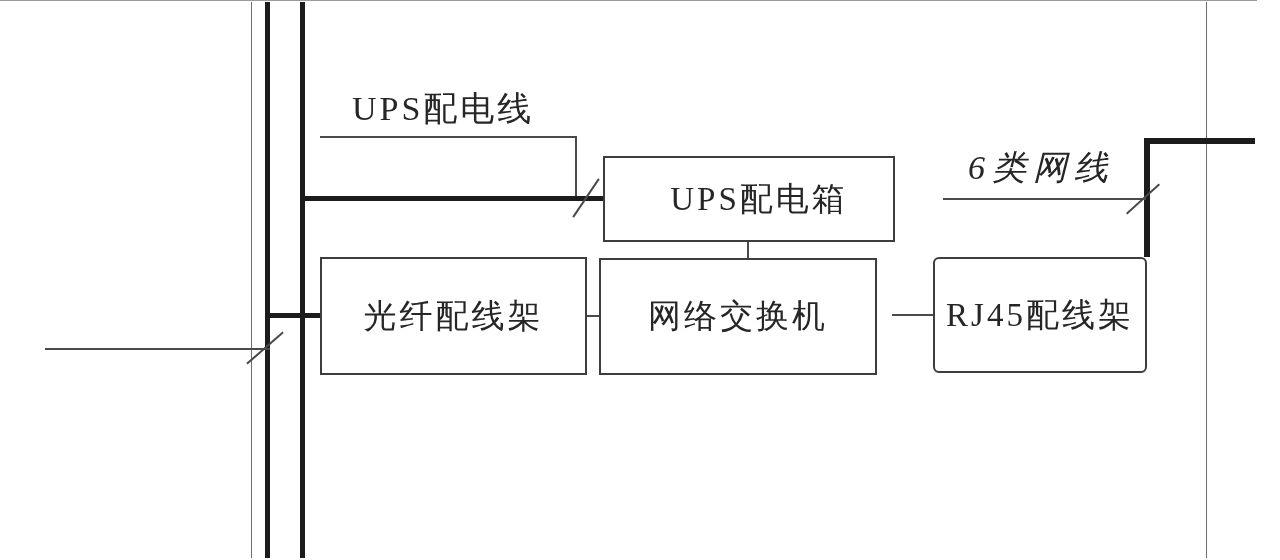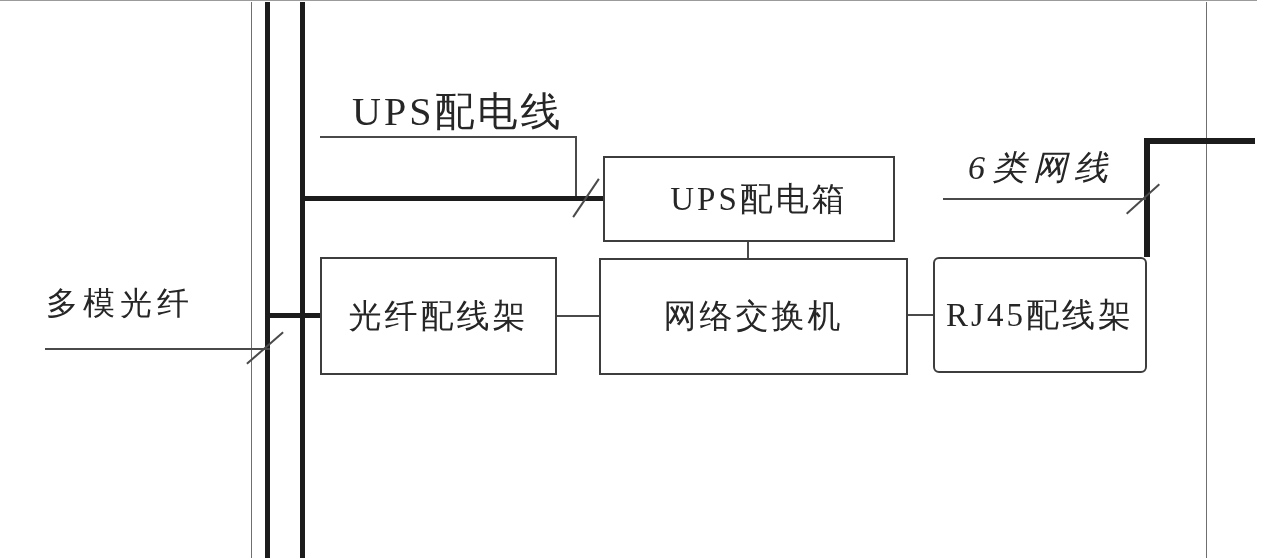--- a/index.html
+++ b/index.html
@@ -41,37 +41,36 @@
   <div class="cable" style="left:1144px;top:138px;width:111px;height:6px;"></div>
   <div class="cable" style="left:1144px;top:138px;width:6px;height:119px;"></div>
 
   <div class="conn" style="left:747px;top:242px;width:2px;height:16px;"></div>
   <div class="conn" style="left:556px;top:315px;width:43px;height:2px;"></div>
   <div class="conn" style="left:892px;top:314px;width:41px;height:2px;"></div>
 
   <div class="dbox" style="left:603px;top:156px;width:292px;height:86px;padding-left:20px;">
     <span>UPS配电箱</span>
   </div>
-  <div class="dbox" style="left:320px;top:257px;width:237px;height:118px;">
+  <div class="dbox" style="left:320px;top:257px;width:267px;height:118px;">
     <span>光纤配线架</span>
   </div>
-  <div class="dbox" style="left:599px;top:258px;width:309px;height:117px;">
+  <div class="dbox" style="left:599px;top:258px;width:278px;height:117px;">
     <span>网络交换机</span>
   </div>
   <div class="dbox" style="left:933px;top:257px;width:214px;height:116px;border-radius:6px;">
     <span>RJ45配线架</span>
   </div>
 
   <div class="leader" style="left:320px;top:136px;width:257px;height:2px;"></div>
   <div class="leader" style="left:575px;top:136px;width:2px;height:60px;"></div>
   <div class="slash" style="left:563px;top:197px;width:46px;transform:rotate(-56deg);"></div>
 
   <div class="leader" style="left:45px;top:348px;width:225px;height:2px;"></div>
   <div class="slash" style="left:241px;top:347px;width:48px;transform:rotate(-41deg);"></div>
 
   <div class="leader" style="left:943px;top:198px;width:203px;height:2px;"></div>
   <div class="slash" style="left:1121px;top:198px;width:44px;transform:rotate(-42deg);"></div>
 
-  <div class="lbl" style="left:352px;top:92px;font-size:40px;letter-spacing:3px;">UPS配电线</div>
-  <div class="lbl" style="left:46px;top:287px;font-size:32px;letter-spacing:5px;">多模光纤</div>
+  <div class="lbl" style="left:352px;top:92px;font-size:34px;letter-spacing:3px;">UPS配电线</div>
   <div class="lbl" style="left:968px;top:151px;font-size:34px;letter-spacing:7px;font-style:italic;">6类网线</div>
 
 </div>
 
 </body></html>

